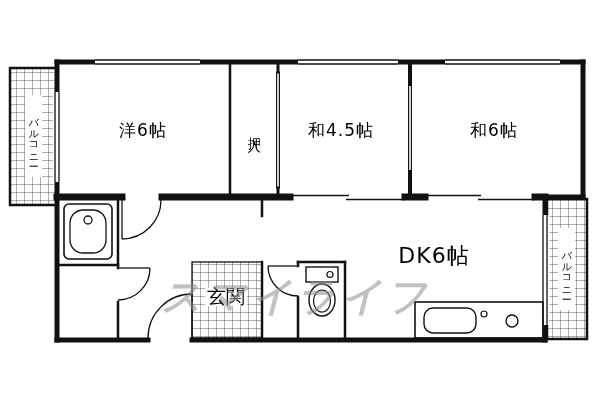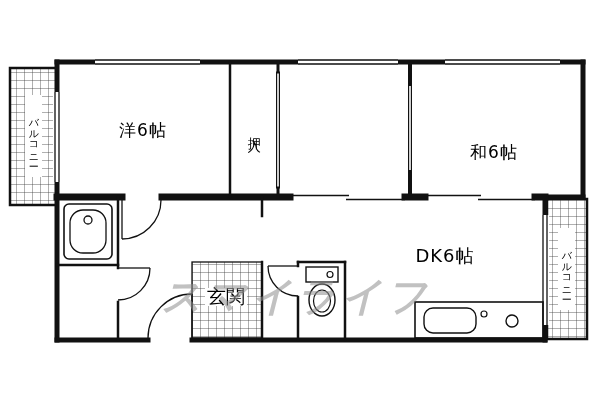--- a/index.html
+++ b/index.html
@@ -6,21 +6,21 @@
   .stage{
     position:relative;width:600px;height:400px;background:#ffffff;
     font-family:"DejaVu Sans",sans-serif;overflow:hidden;text-align:right;
   }
   .stage svg{position:absolute;left:0;top:0;z-index:1;}
   .label{
     position:absolute;transform:translate(-50%,-50%);
     color:#000;white-space:nowrap;z-index:4;line-height:1.05;
   }
   .room{font-size:17px;letter-spacing:1px;}
-  .room-dk{font-size:18px;letter-spacing:1px;margin-left:11px;}
+  .room-dk{font-size:22px;letter-spacing:1px;}
   .small{font-size:19px;}
   .v{writing-mode:vertical-rl;text-orientation:upright;}
   .balcony-label{font-size:10px;letter-spacing:1px;}
   .closet-label{font-size:13px;letter-spacing:2px;}
   .watermark{
     position:absolute;left:296px;top:296px;transform:translate(-50%,-50%);
     font-size:40px;letter-spacing:4px;color:#8f8f8f;opacity:0.55;
     z-index:5;white-space:nowrap;font-weight:bold;font-style:italic;
   }
 </style>
@@ -135,22 +135,23 @@
       <rect x="424" y="308" width="52" height="25" rx="9" stroke-width="1.4"></rect>
       <circle cx="484" cy="314" r="3" stroke-width="1.2"></circle>
       <circle cx="512" cy="321" r="6" stroke-width="1.4"></circle>
     </g>
   </svg>
 
   <div class="label room" style="left:143px;top:131px;">洋6帖</div>
 
   <div class="label closet-label v" style="left:254px;top:129px;">押入</div>
 
+  <div class="label room" style="left:341px;top:131px;">和4.5帖</div>
 
-  <div class="label room" style="left:494px;top:131px;margin-top:22px;">和6帖</div>
+  <div class="label room" style="left:494px;top:131px;">和6帖</div>
 
   <div class="label room-dk" style="left:434px;top:256px;position:absolute;transform:translate(-50%,-50%);z-index:4;white-space:nowrap;">DK6帖</div>
 
   <div class="label small" style="left:226px;top:297px;">玄関</div>
 
   <div class="label balcony-label v" style="left:33px;top:136px;">バルコニー</div>
 
   <div class="label balcony-label v" style="left:566px;top:269px;">バルコニー</div>
 
   <div class="watermark">スマイライフ</div>

